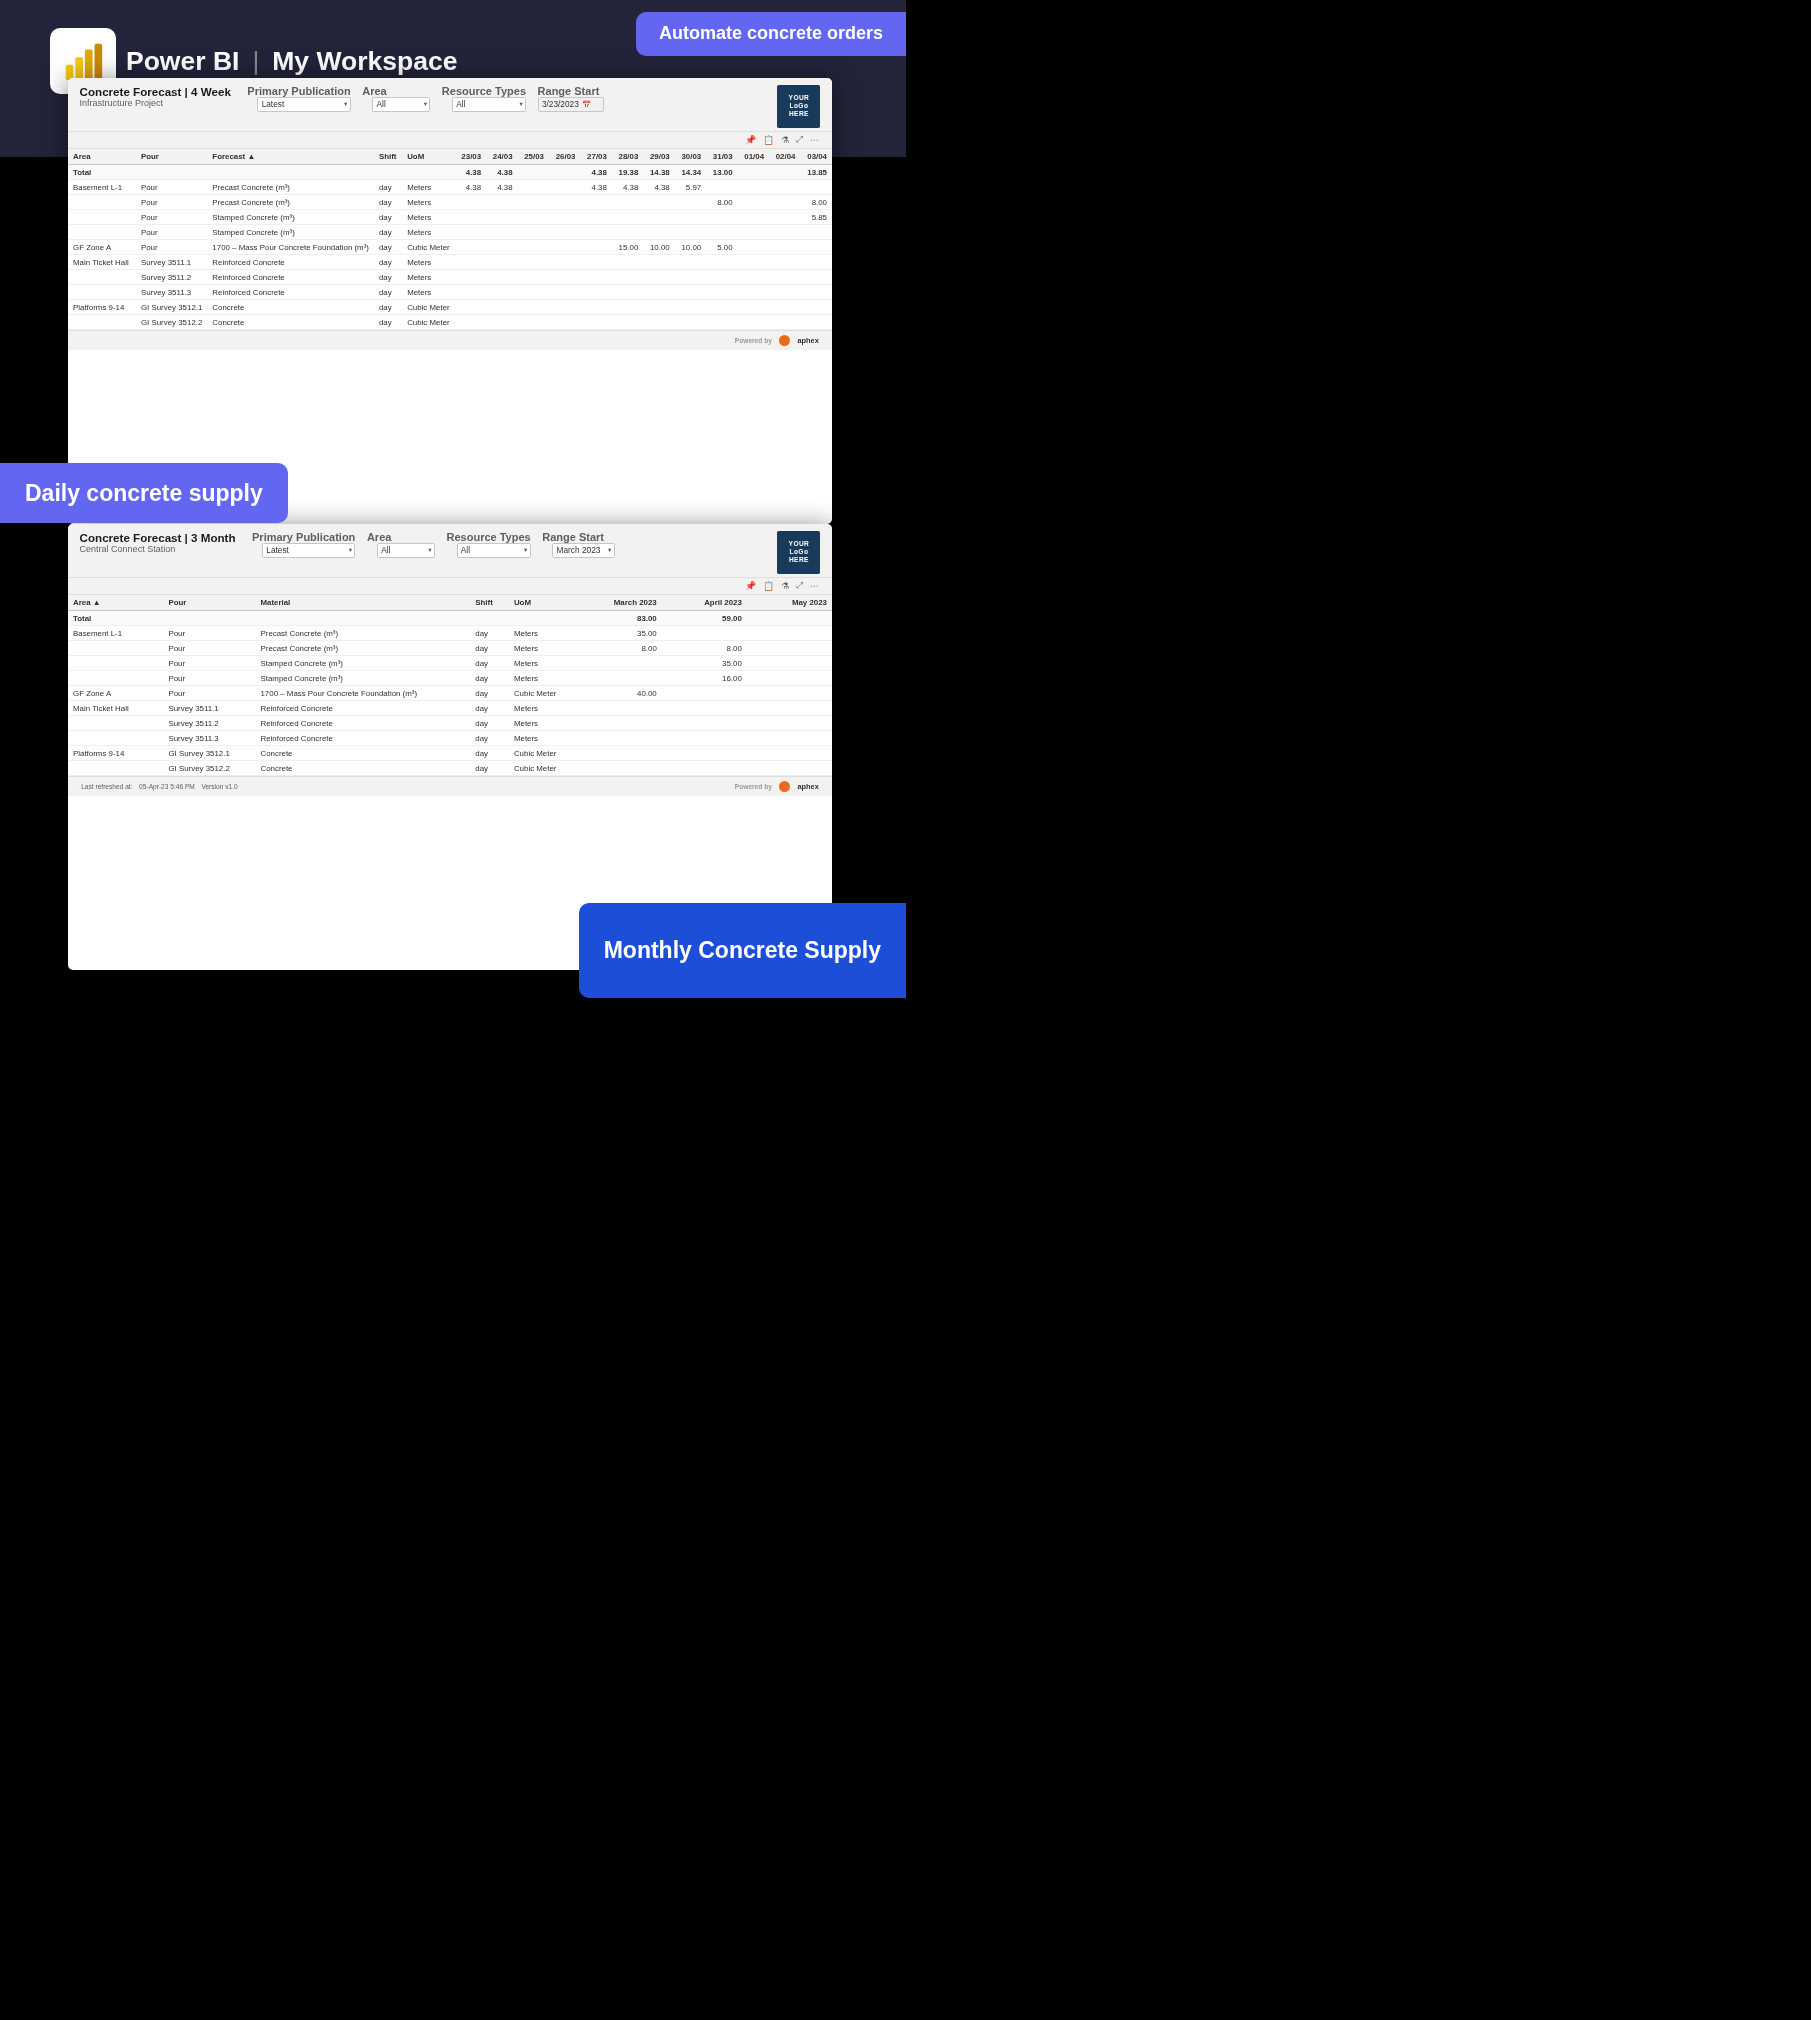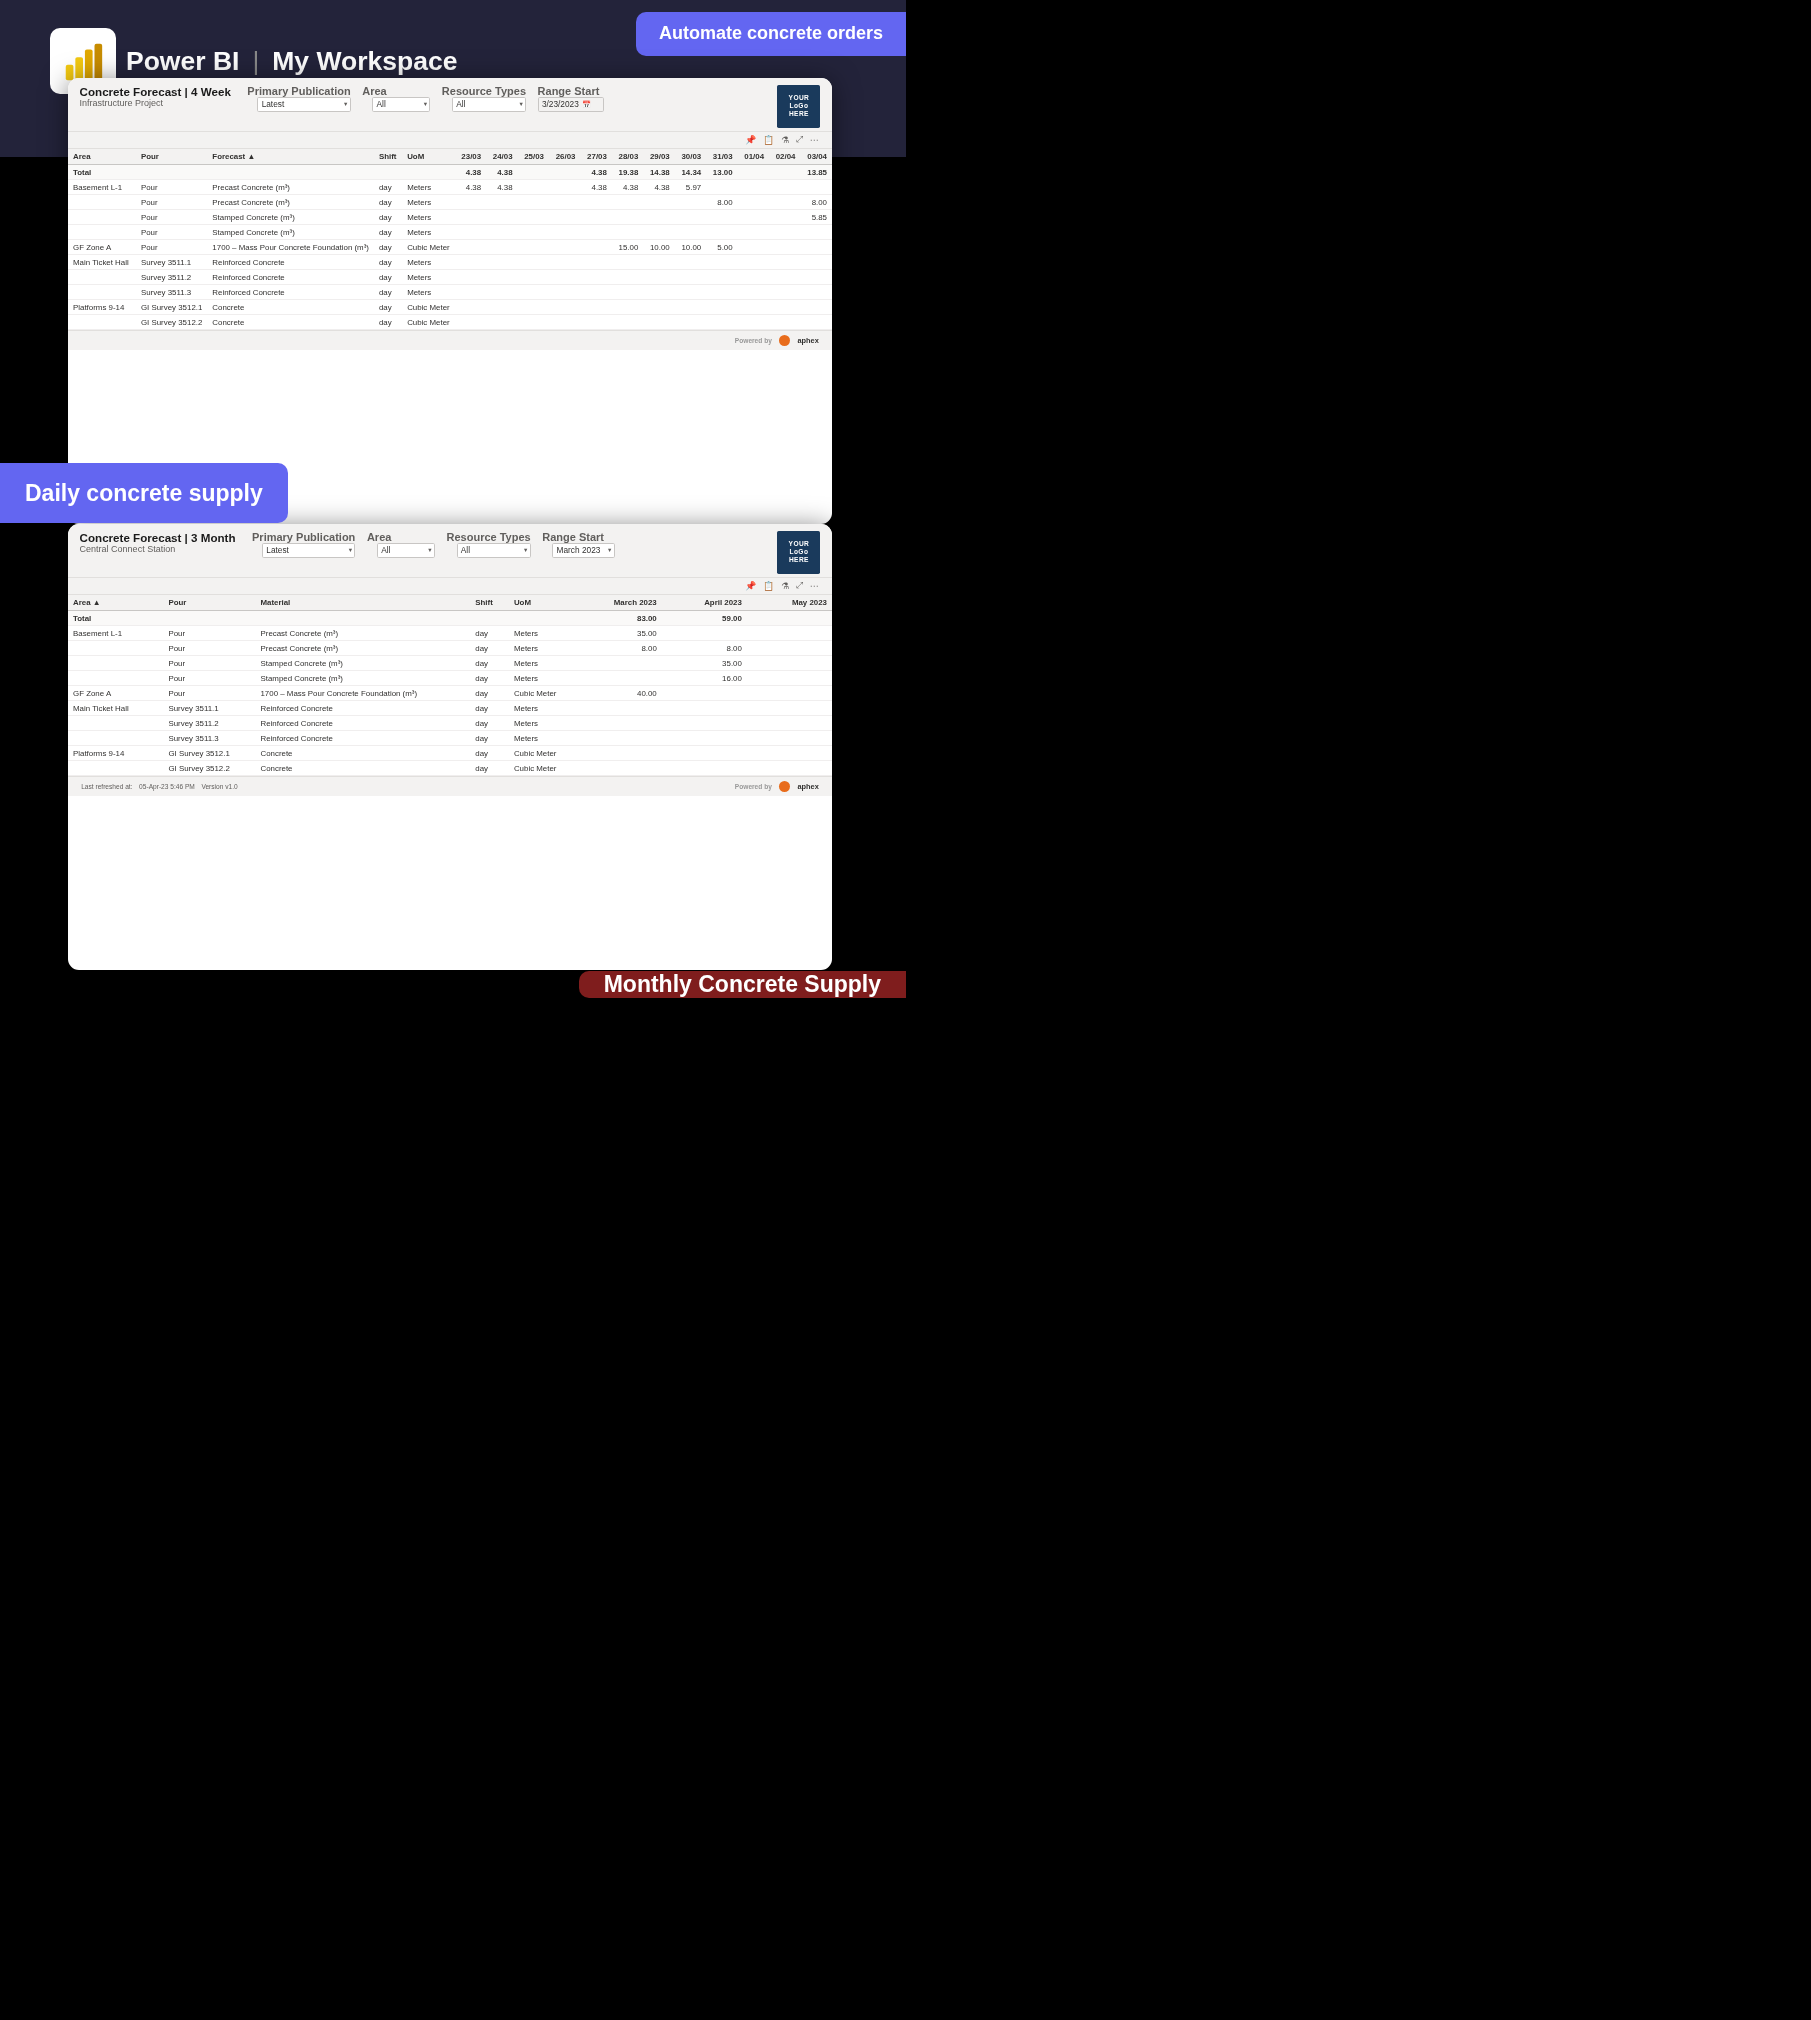--- a/index.html
+++ b/index.html
@@ -64,21 +64,21 @@
     .powerbi-workspace {
       color: #fff;
       font-size: 26.5px;
       font-weight: 700;
     }
 
     
     .report-card {
       position: absolute;
       background: #fff;
-      border-radius: 11px;
+      border-radius: 5px;
       overflow: hidden;
       box-shadow: 0 3.3px 26.5px rgba(0,0,0,0.5);
     }
     .report-card-1 {
       top: 78px;
       left: 68px;
       width: 764px;
       min-height: 446px;
       z-index: 10;
     }
@@ -267,23 +267,23 @@
       color: #fff;
       font-size: 23px;
       font-weight: 800;
     }
 
     
     .monthly-banner {
       position: absolute;
       bottom: 11.6px;
       right: 0;
-      background: #7f1d1d;
+      background: #1d4ed8;
       border-radius: 10px 0 0 10px;
-      padding: 0 25px;
+      padding: 34px 25px;
       z-index: 20;
     }
     .monthly-banner-text {
       color: #fff;
       font-size: 23px;
       font-weight: 800;
     }
 
     .table-container {
       padding: 0;

